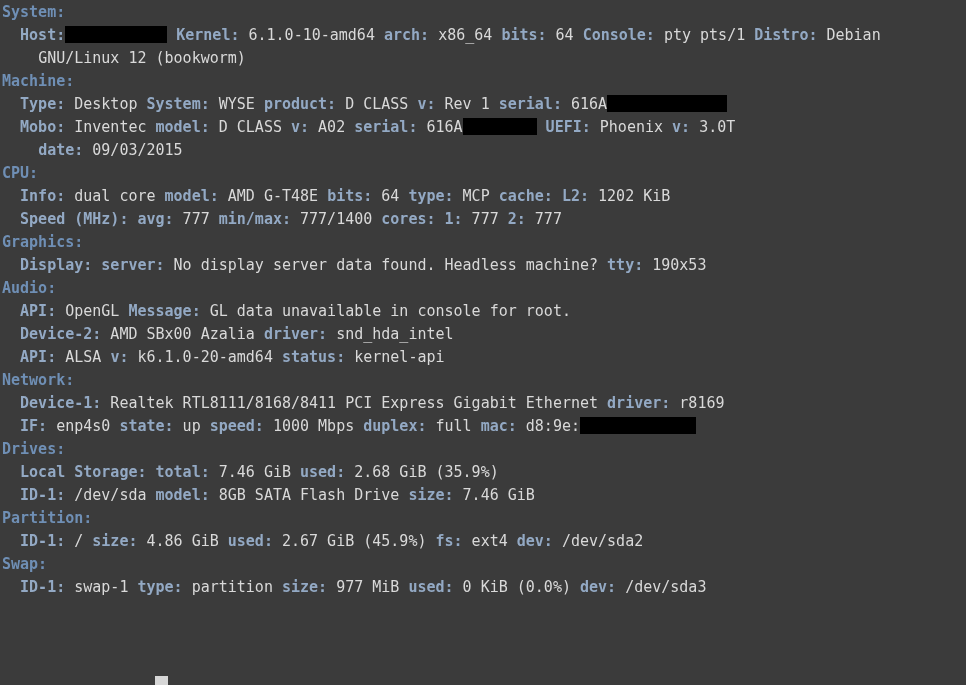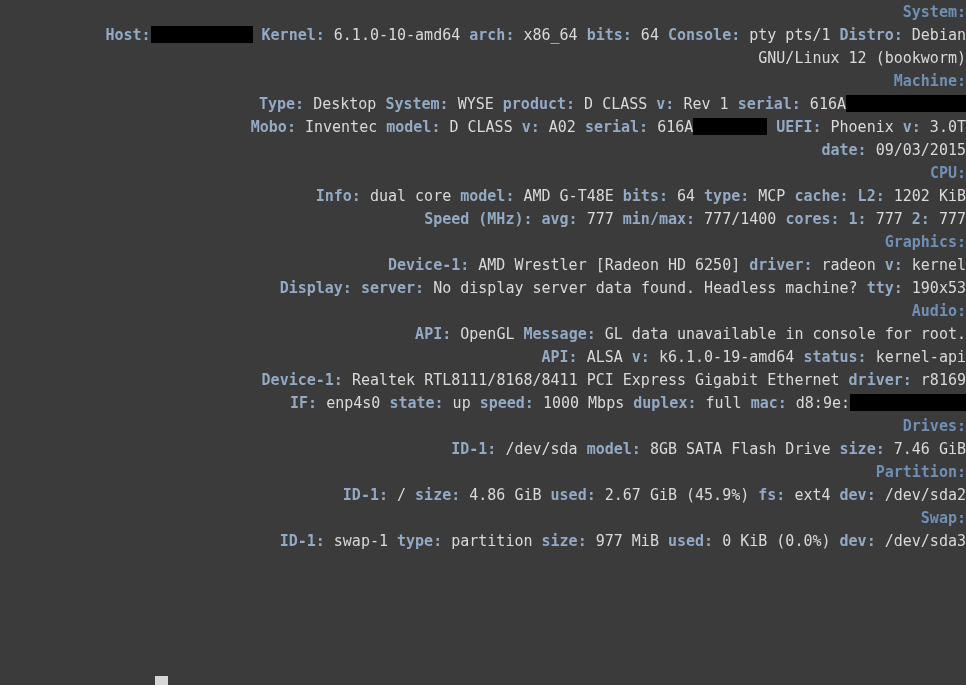--- a/index.html
+++ b/index.html
@@ -14,21 +14,20 @@
     height: 685px;
     background: #3b3b3b;
     overflow: hidden;
     font-family: "DejaVu Sans Mono", "Liberation Mono", monospace;
     font-size: 15px;
     line-height: 23px;
     letter-spacing: 0px;
     color: #d6d6d6;
     box-sizing: border-box;
     padding: 1px 0 0 0;
-    text-align: right;
   }
   .line {
     white-space: pre;
     height: 23px;
     padding-left: 2px;
   }
   
   .sec {
     color: #6f8fb5;
     font-weight: bold;
@@ -77,28 +76,30 @@
       <div class="line"><span>  </span><span class="key">Host:</span><span class="redact" style="width: 102px;"></span><span class="key"> Kernel:</span><span class="val"> 6.1.0-10-amd64 </span><span class="key">arch:</span><span class="val"> x86_64 </span><span class="key">bits:</span><span class="val"> 64 </span><span class="key">Console:</span><span class="val"> pty pts/1 </span><span class="key">Distro:</span><span class="val"> Debian</span></div>
       <div class="line"><span>    </span><span class="val">GNU/Linux 12 (bookworm)</span></div>
       <div class="line"><span class="sec">Machine:</span></div>
       <div class="line"><span>  </span><span class="key">Type:</span><span class="val"> Desktop </span><span class="key">System:</span><span class="val"> WYSE </span><span class="key">product:</span><span class="val"> D CLASS </span><span class="key">v:</span><span class="val"> Rev 1 </span><span class="key">serial:</span><span class="val"> 616A</span><span class="redact" style="width: 120px;"></span></div>
       <div class="line"><span>  </span><span class="key">Mobo:</span><span class="val"> Inventec </span><span class="key">model:</span><span class="val"> D CLASS </span><span class="key">v:</span><span class="val"> A02 </span><span class="key">serial:</span><span class="val"> 616A</span><span class="redact" style="width: 74px;"></span><span class="key"> UEFI:</span><span class="val"> Phoenix </span><span class="key">v:</span><span class="val"> 3.0T</span></div>
       <div class="line"><span>    </span><span class="key">date:</span><span class="val"> 09/03/2015</span></div>
       <div class="line"><span class="sec">CPU:</span></div>
       <div class="line"><span>  </span><span class="key">Info:</span><span class="val"> dual core </span><span class="key">model:</span><span class="val"> AMD G-T48E </span><span class="key">bits:</span><span class="val"> 64 </span><span class="key">type:</span><span class="val"> MCP </span><span class="key">cache:</span><span class="key"> L2:</span><span class="val"> 1202 KiB</span></div>
       <div class="line"><span>  </span><span class="key">Speed (MHz):</span><span class="key"> avg:</span><span class="val"> 777 </span><span class="key">min/max:</span><span class="val"> 777/1400 </span><span class="key">cores:</span><span class="key"> 1:</span><span class="val"> 777 </span><span class="key">2:</span><span class="val"> 777</span></div>
       <div class="line"><span class="sec">Graphics:</span></div>
-      <div class="line"><span>  </span><span class="key">Device-1:</span><span class="val"> AMD Wrestler [Radeon HD 6250] </span><span class="key">driver:</span><span class="val"> radeon </span><span class="key">v:</span><span class="val"> kernel</span></div>
       <div class="line"><span>  </span><span class="key">Display:</span><span class="key"> server:</span><span class="val"> No display server data found. Headless machine? </span><span class="key">tty:</span><span class="val"> 190x53</span></div>
       <div class="line"><span class="sec">Audio:</span></div>
       <div class="line"><span>  </span><span class="key">API:</span><span class="val"> OpenGL </span><span class="key">Message:</span><span class="val"> GL data unavailable in console for root.</span></div>
-      <div class="line"><span>  </span><span class="key">API:</span><span class="val"> ALSA </span><span class="key">v:</span><span class="val"> k6.1.0-19-amd64 </span><span class="key">status:</span><span class="val"> kernel-api</span></div>
+      <div class="line"><span>  </span><span class="key">Device-2:</span><span class="val"> AMD SBx00 Azalia </span><span class="key">driver:</span><span class="val"> snd_hda_intel</span></div>
+      <div class="line"><span>  </span><span class="key">API:</span><span class="val"> ALSA </span><span class="key">v:</span><span class="val"> k6.1.0-20-amd64 </span><span class="key">status:</span><span class="val"> kernel-api</span></div>
+      <div class="line"><span class="sec">Network:</span></div>
       <div class="line"><span>  </span><span class="key">Device-1:</span><span class="val"> Realtek RTL8111/8168/8411 PCI Express Gigabit Ethernet </span><span class="key">driver:</span><span class="val"> r8169</span></div>
       <div class="line"><span>  </span><span class="key">IF:</span><span class="val"> enp4s0 </span><span class="key">state:</span><span class="val"> up </span><span class="key">speed:</span><span class="val"> 1000 Mbps </span><span class="key">duplex:</span><span class="val"> full </span><span class="key">mac:</span><span class="val"> d8:9e:</span><span class="redact" style="width: 116px;"></span></div>
       <div class="line"><span class="sec">Drives:</span></div>
+      <div class="line"><span>  </span><span class="key">Local Storage:</span><span class="key"> total:</span><span class="val"> 7.46 GiB </span><span class="key">used:</span><span class="val"> 2.68 GiB (35.9%)</span></div>
       <div class="line"><span>  </span><span class="key">ID-1:</span><span class="val"> /dev/sda </span><span class="key">model:</span><span class="val"> 8GB SATA Flash Drive </span><span class="key">size:</span><span class="val"> 7.46 GiB</span></div>
       <div class="line"><span class="sec">Partition:</span></div>
       <div class="line"><span>  </span><span class="key">ID-1:</span><span class="val"> / </span><span class="key">size:</span><span class="val"> 4.86 GiB </span><span class="key">used:</span><span class="val"> 2.67 GiB (45.9%) </span><span class="key">fs:</span><span class="val"> ext4 </span><span class="key">dev:</span><span class="val"> /dev/sda2</span></div>
       <div class="line"><span class="sec">Swap:</span></div>
       <div class="line"><span>  </span><span class="key">ID-1:</span><span class="val"> swap-1 </span><span class="key">type:</span><span class="val"> partition </span><span class="key">size:</span><span class="val"> 977 MiB </span><span class="key">used:</span><span class="val"> 0 KiB (0.0%) </span><span class="key">dev:</span><span class="val"> /dev/sda3</span></div>
     </div>
   <div id="cursor-line" style="display: block;">
     <span class="cursor-block"></span>
   </div>
 </div>

